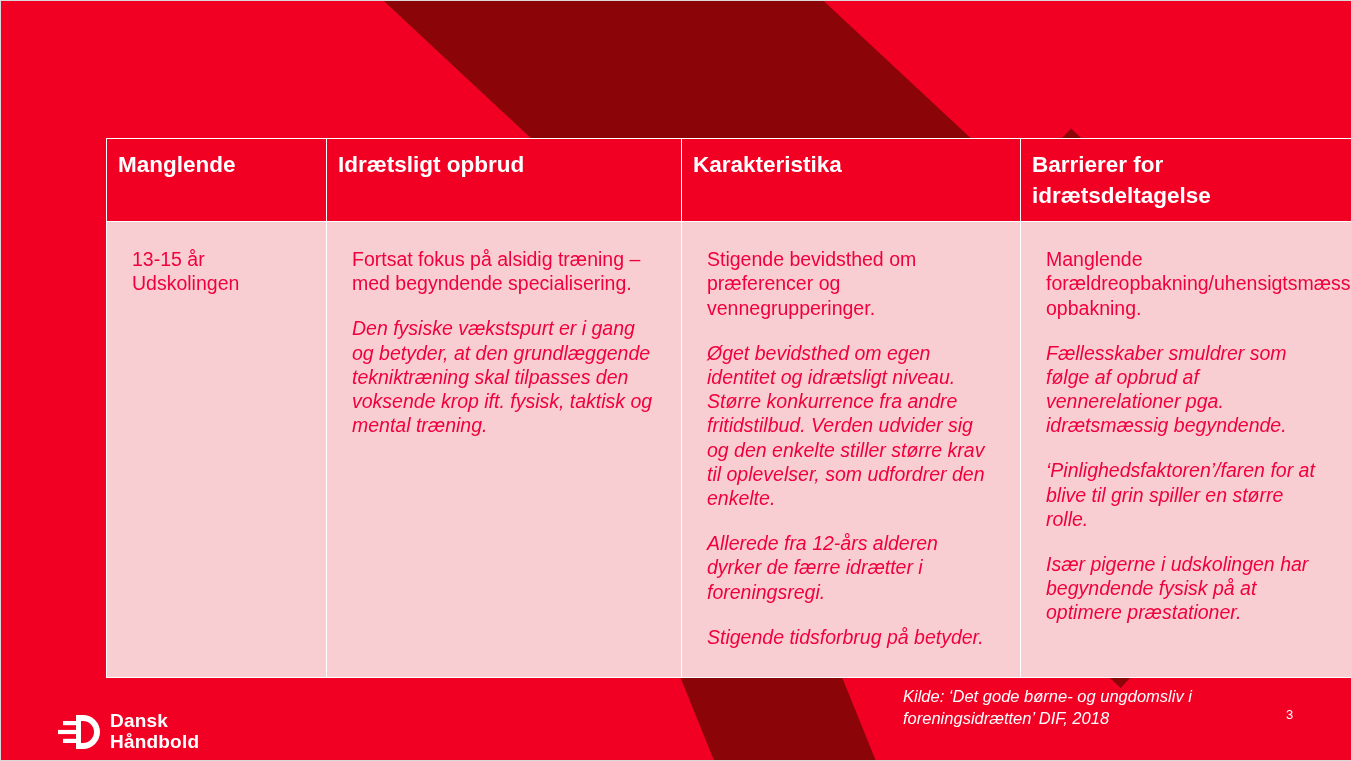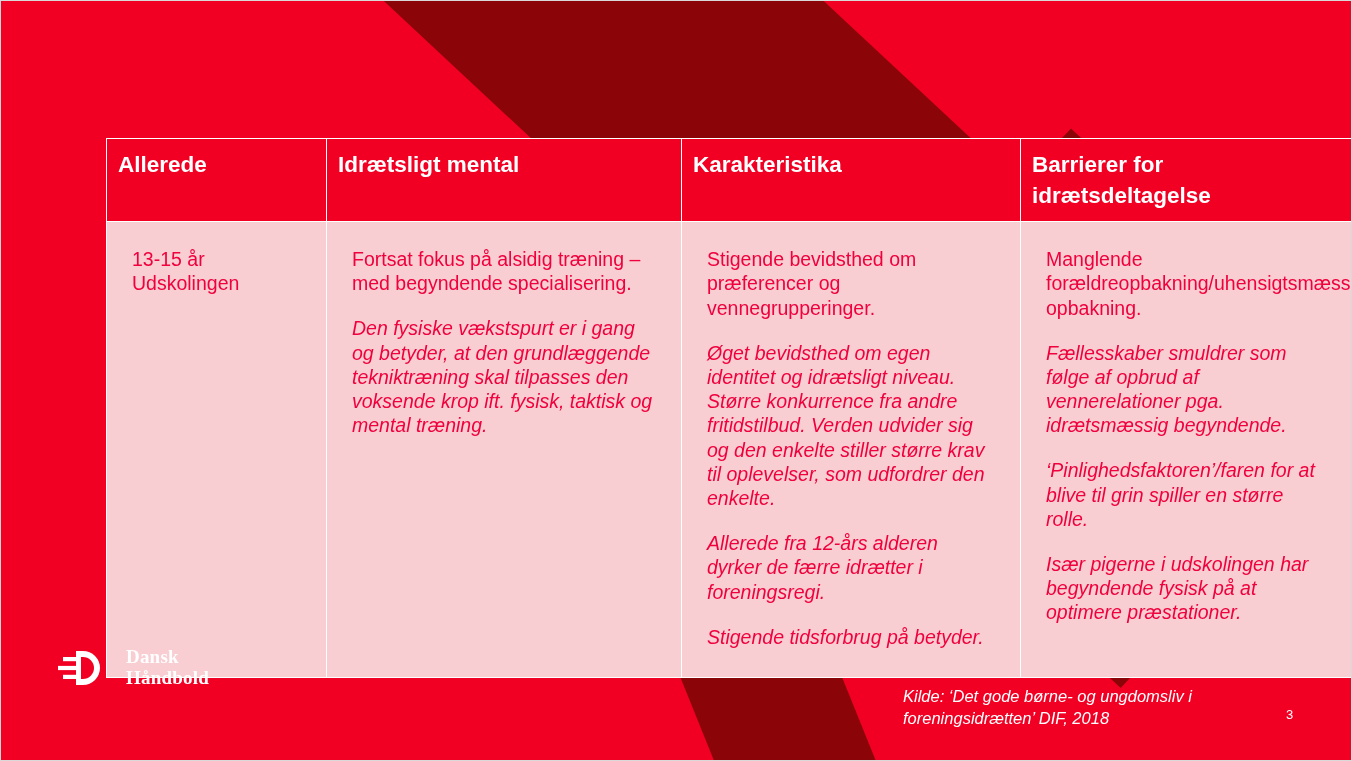--- a/index.html
+++ b/index.html
@@ -103,26 +103,25 @@
 
   .col1 { width: 197px; }
   .col2 { width: 332px; }
   .col3 { width: 316px; }
   .col4 { width: 312px; }
 
   
   .logo {
     position: absolute;
     left: 56px;
-    top: 646px;
+    top: 710px;
     display: flex;
     align-items: center;
-    gap: 17px;
+    gap: 1px;
     z-index: 5;
-    font-family: Liberation Serif, serif;
   }
   .logo-mark { width: 52px; height: 40px; display: block; }
   .logo-text {
     color: #ffffff;
     font-size: 19px;
     font-weight: bold;
     line-height: 1.08;
     letter-spacing: 0.2px;
   }
   .source {
@@ -153,22 +152,22 @@
 
   <div class="band band-top"></div>
   <div class="band band-mid"></div>
   <div class="band band-bottom"></div>
 
 
   <div class="table-wrap">
     <table class="focus-table">
       <thead>
         <tr>
-          <th class="col1">Allerede</th>
-          <th class="col2">Idrætsligt mental</th>
+          <th class="col1">Manglende</th>
+          <th class="col2">Idrætsligt opbrud</th>
           <th class="col3">Karakteristika</th>
           <th class="col4">Barrierer for idrætsdeltagelse</th>
         </tr>
       </thead>
       <tbody>
         <tr>
           <td class="col1">
             <p>13-15 år Udskolingen</p>
           </td>
           <td class="col2">

